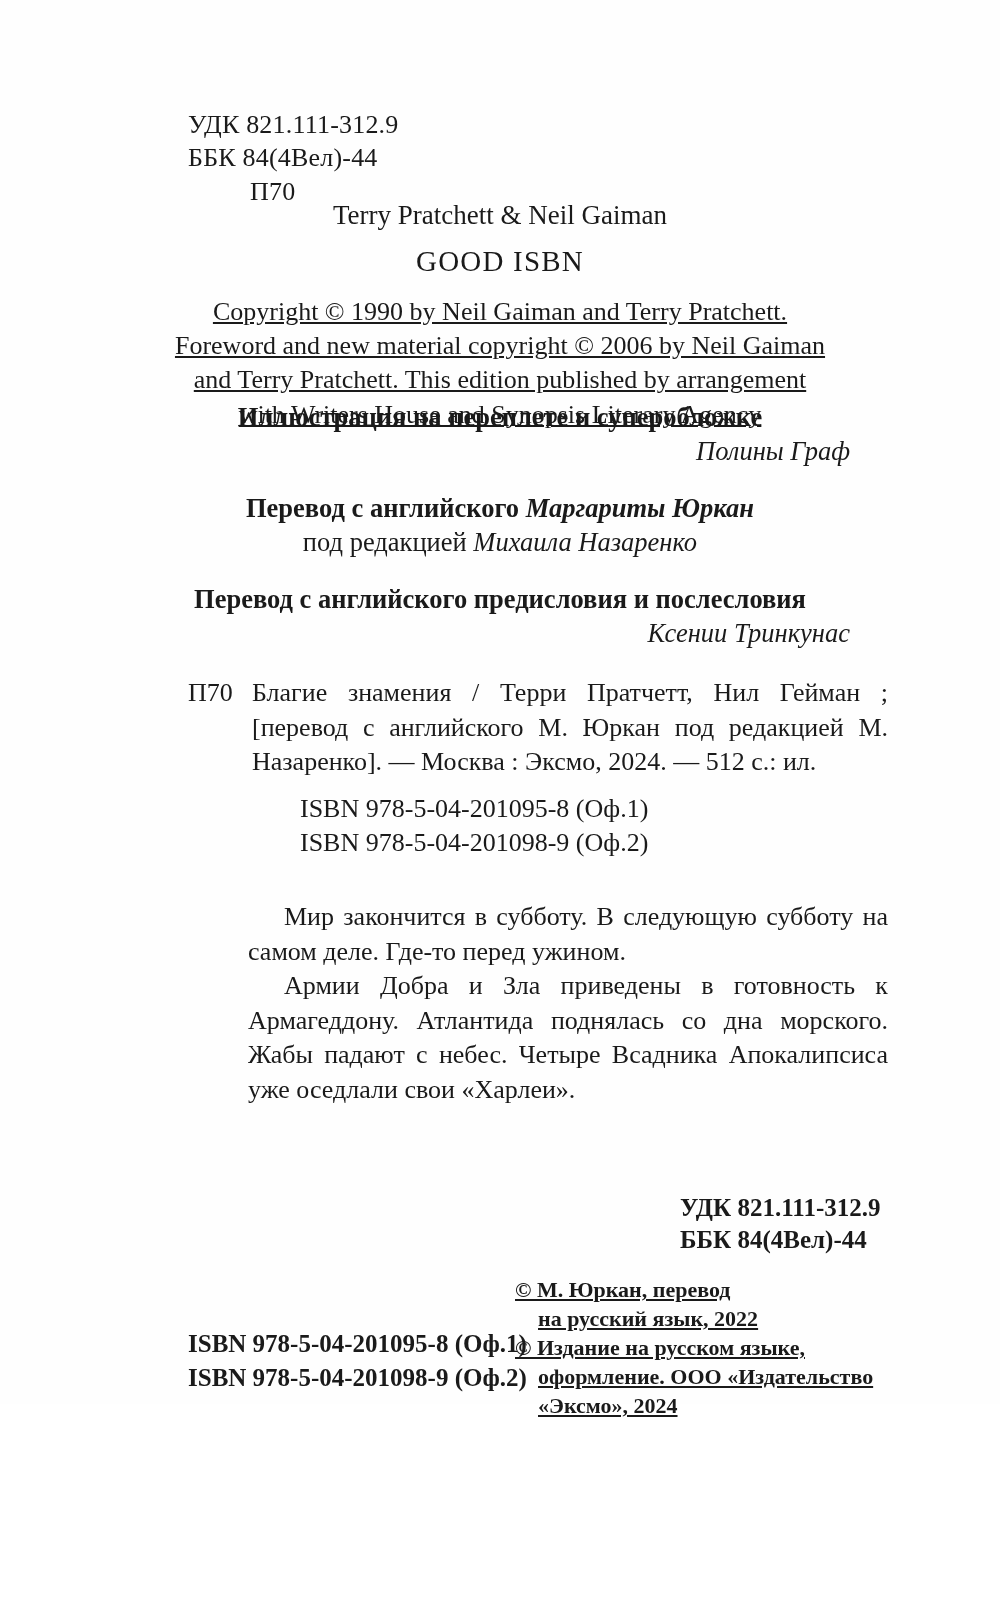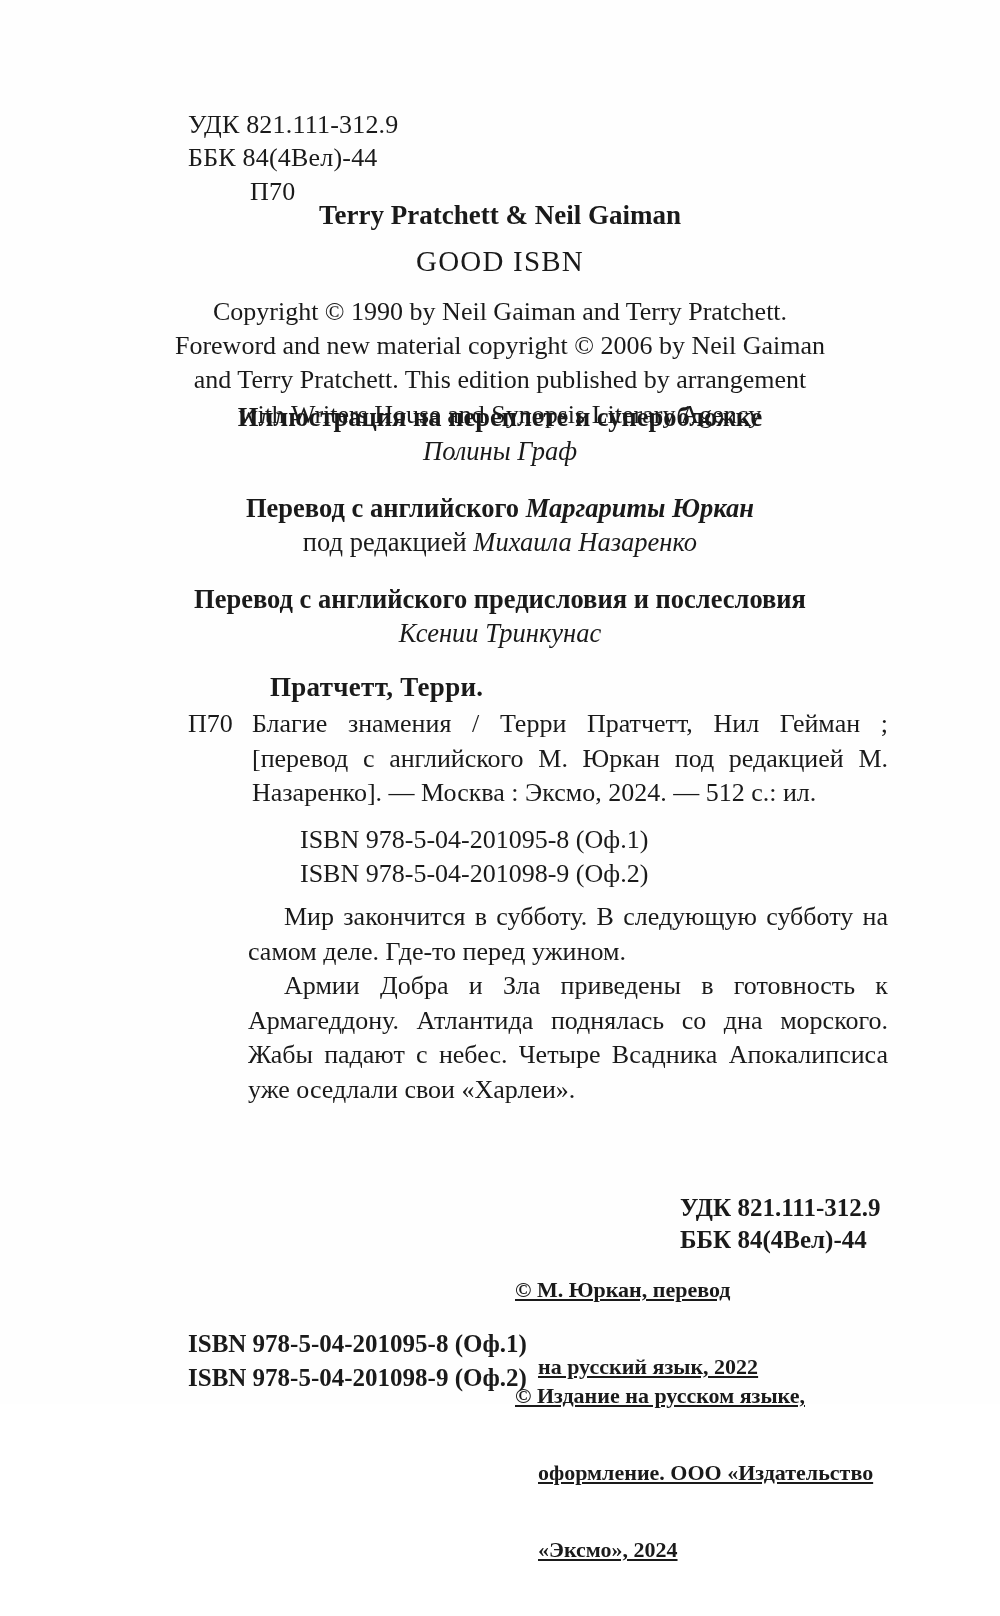--- a/index.html
+++ b/index.html
@@ -38,46 +38,47 @@
   
   .eng-block {
     position: absolute;
     left: 160px;
     top: 198px;
     width: 680px;
     text-align: center;
     font-size: 27px;
     line-height: 1.30;
   }
-  .eng-authors { font-size: 27px; font-weight: bold; }
+  .eng-authors { font-size: 27px; }
   .eng-title {
     font-size: 29px;
     letter-spacing: 1.2px;
     margin-top: 10px;
   }
   .eng-copy {
     margin-top: 14px;
     font-size: 26px;
     line-height: 1.32;
+    text-decoration: underline;
   }
 
   
   .rus-block {
     position: absolute;
     left: 150px;
     top: 400px;
     width: 700px;
     text-align: center;
     font-size: 26.5px;
     line-height: 1.30;
   }
   .rus-group { margin-bottom: 22px; }
   .rus-group:last-child { margin-bottom: 0; }
   .b { font-weight: bold; }
-  .i { font-style: italic; }
+  .i { font-style: italic; text-align: right; }
 
   
   .card {
     position: absolute;
     left: 188px;
     top: 672px;
     width: 700px;
   }
   .card-author {
     font-weight: bold;
@@ -140,21 +141,21 @@
   .copyright {
     position: absolute;
     left: 515px;
     top: 1275px;
     width: 400px;
     font-size: 22px;
     font-weight: bold;
     line-height: 1.32;
   }
   .copyright .ln { white-space: nowrap; text-decoration: underline; }
-  .copyright .ind { padding-left: 23px; margin-top: 48px; }
+  .copyright .ind { padding-left: 23px; }
 
   
   .isbn-bottom {
     position: absolute;
     left: 188px;
     top: 1327px;
     font-size: 25px;
     font-weight: bold;
     line-height: 1.34;
   }
@@ -199,21 +200,20 @@
     </div>
 
     <div class="rus-group">
       <div class="b">Перевод с английского предисловия и послесловия</div>
       <div class="i">Ксении Тринкунас</div>
     </div>
 
   </div>
 
   <div class="card">
-    <div class="card-author">Пратчетт, Терри.</div>
     <div class="card-body">
       <div class="card-index">П70</div>
       <div class="card-desc">Благие знамения / Терри Пратчетт, Нил Гейман ; [перевод с английского М. Юркан под редакцией М. Назаренко]. — Москва : Эксмо, 2024. — 512 с.: ил.</div>
     </div>
     <div class="isbn-lines">
       <div>ISBN 978-5-04-201095-8 (Оф.1)</div>
       <div>ISBN 978-5-04-201098-9 (Оф.2)</div>
     </div>
   </div>
 

